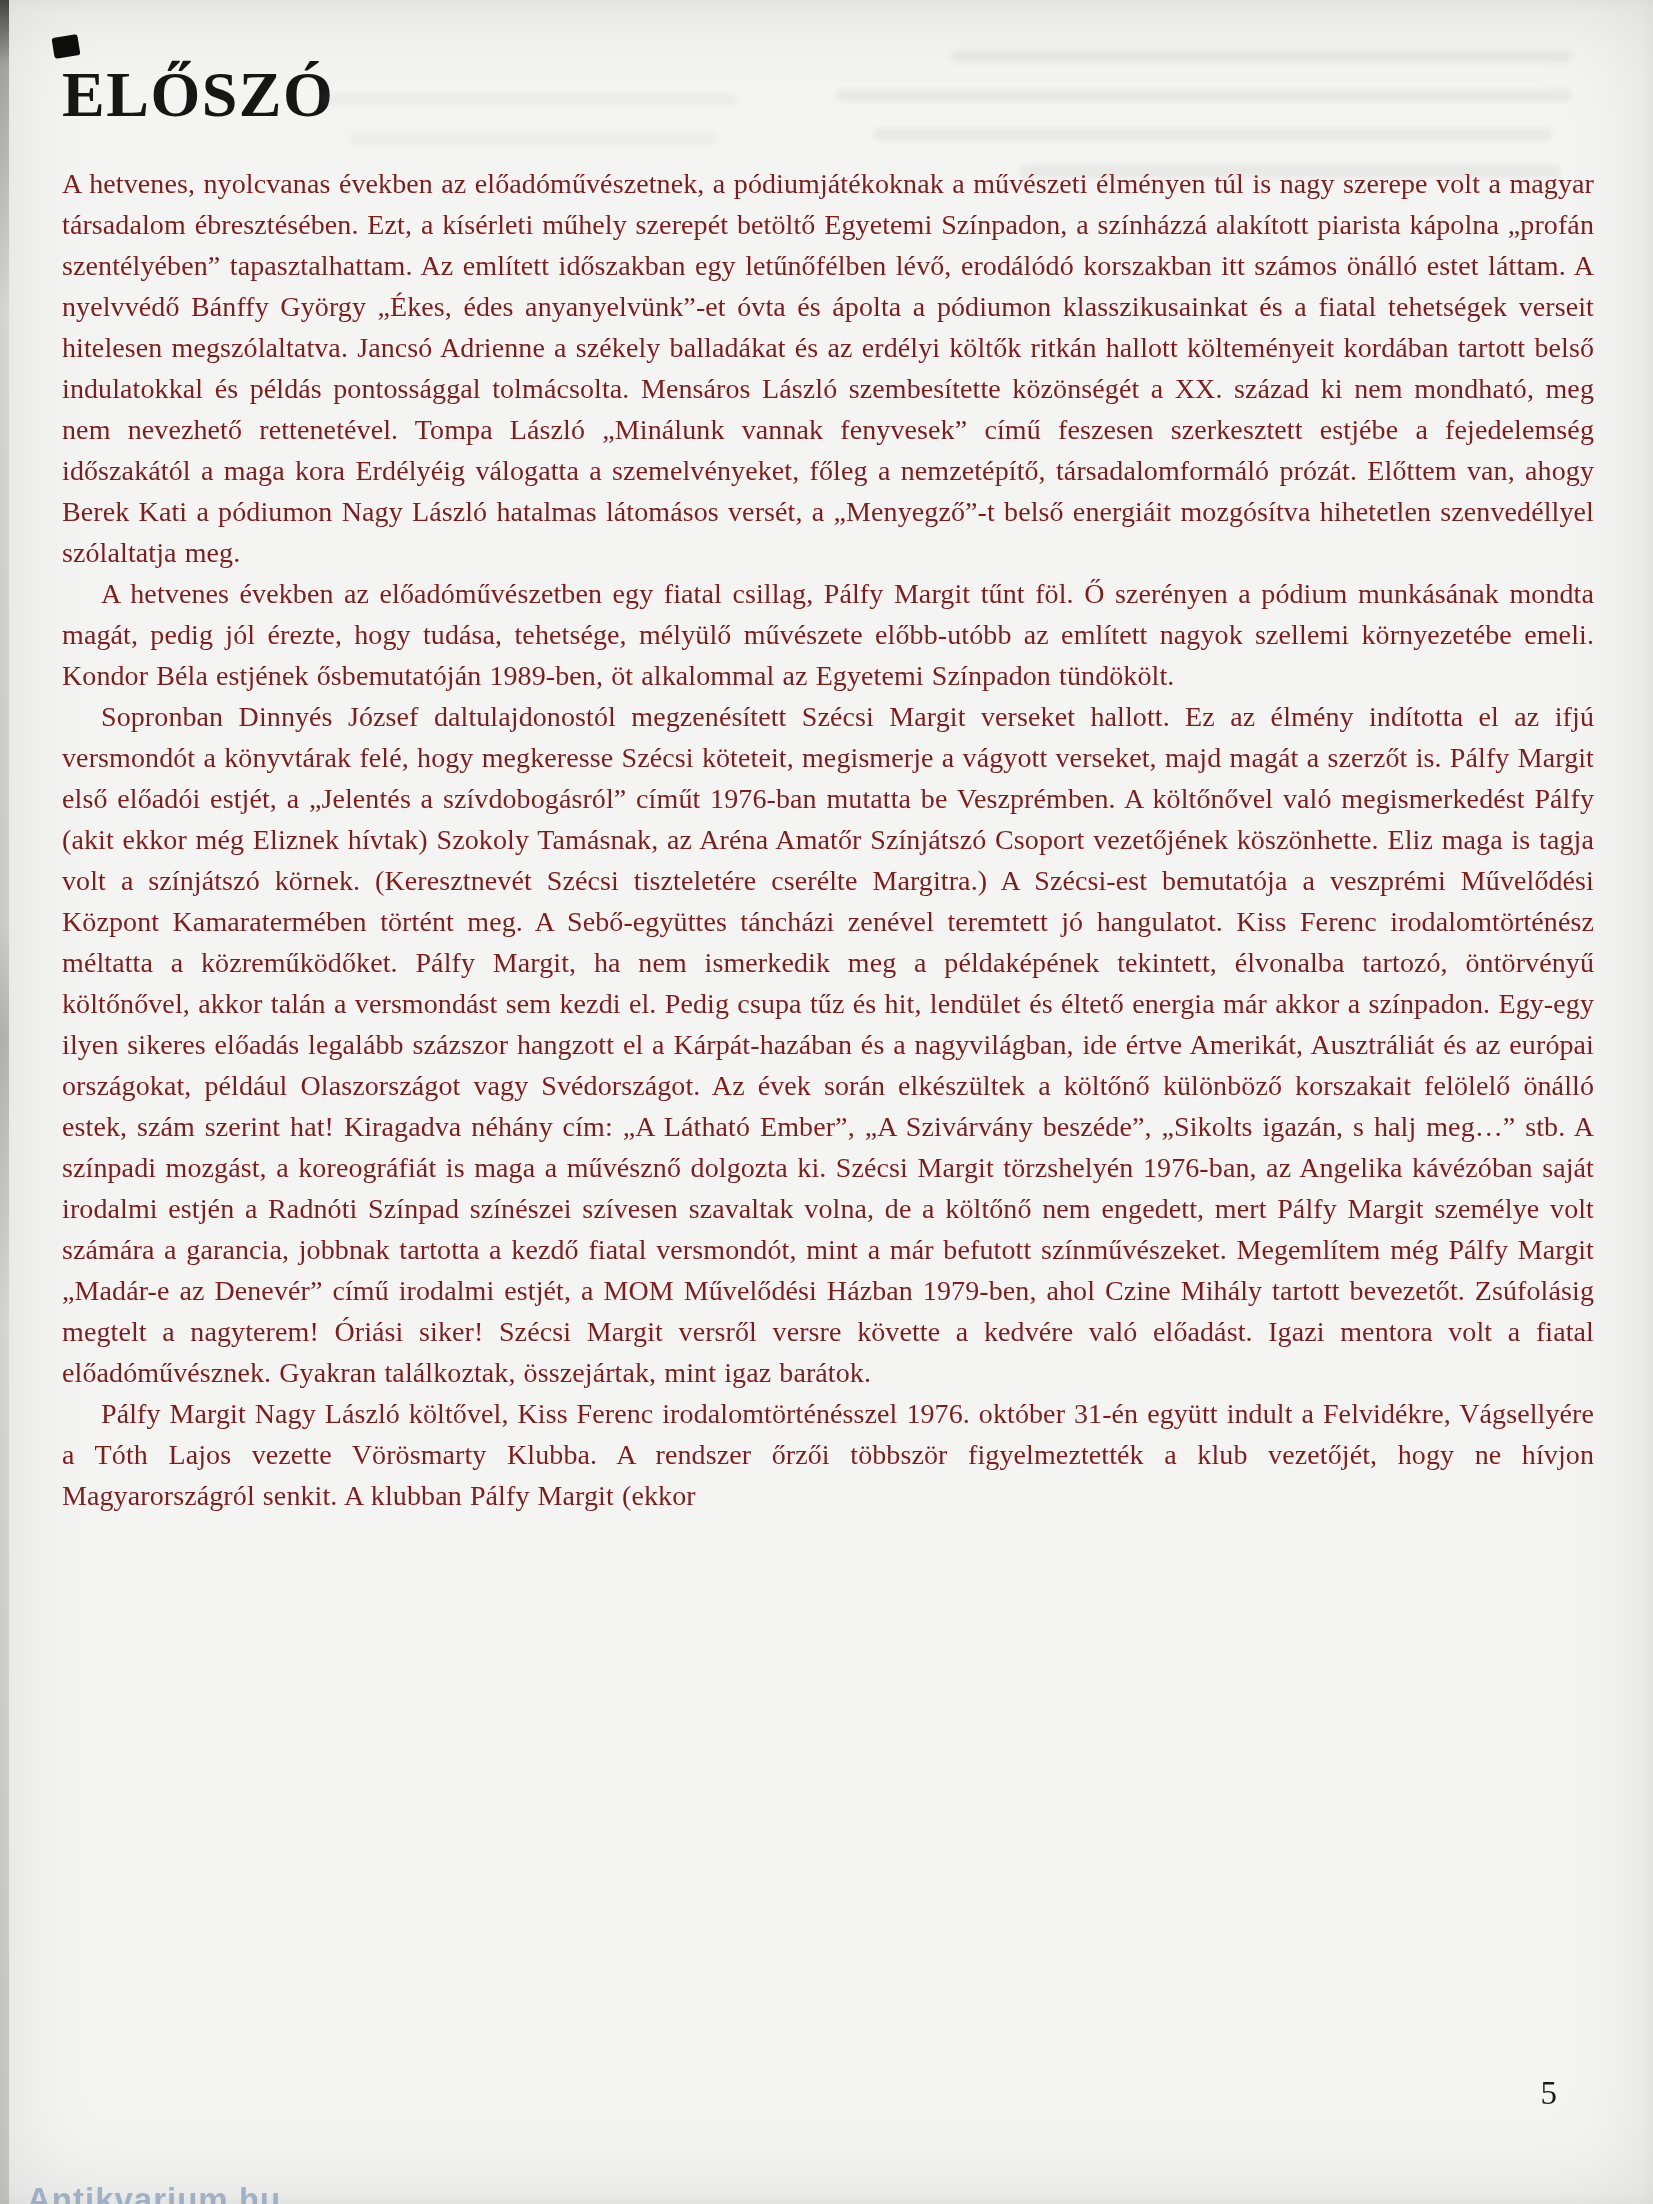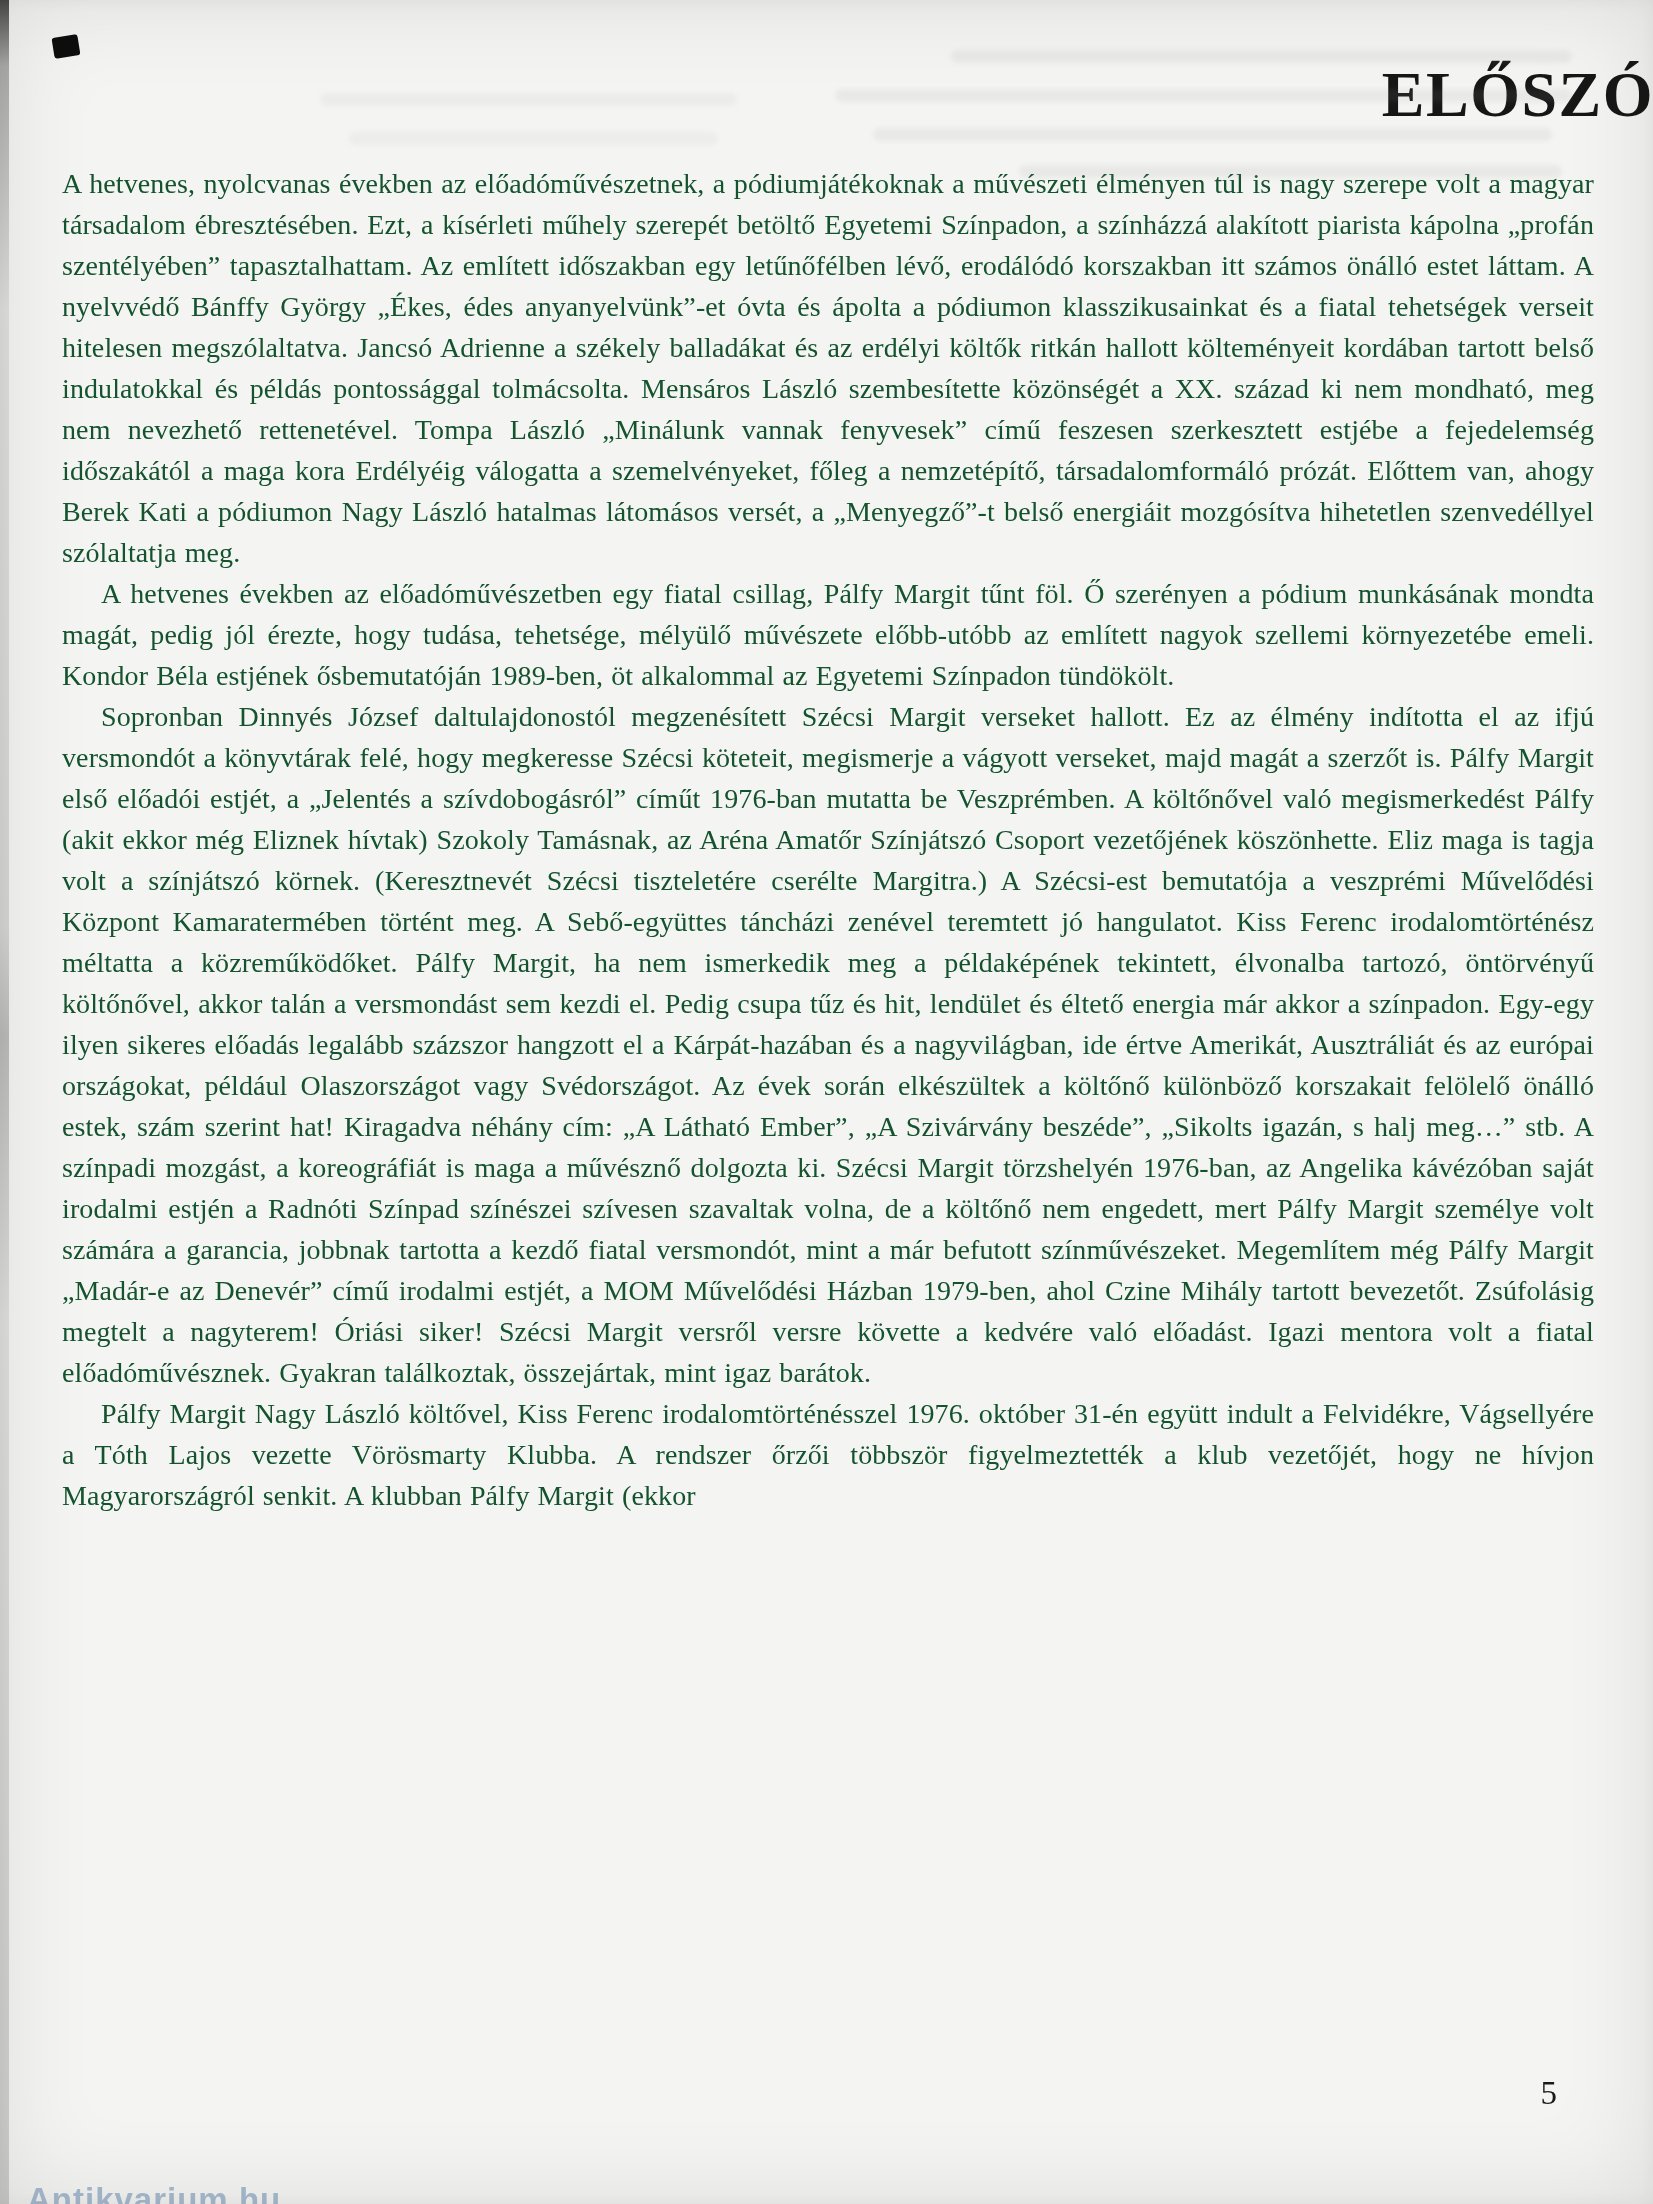--- a/index.html
+++ b/index.html
@@ -42,28 +42,27 @@
   .g4 { left: 1019px; top: 165px; width: 543px; }
   .g5 { left: 320px;  top: 93px;  width: 417px; opacity: 0.08; }
   .g6 { left: 349px;  top: 132px; width: 369px; opacity: 0.07; }
 
   
   .title {
     margin: 58px 0 0 62px;
     font-size: 64px; font-weight: 700;
     letter-spacing: 1.5px;
     color: #161616;
-    text-align: right;
   }
   .body-text {
     margin: 31px 60px 0 62px;
     text-align: justify;
     font-size: 28px;
     line-height: 41px;
-    color: #14532d;
+    color: #7f1d1d;
     letter-spacing: 0.1px;
     word-spacing: 1px;
   }
   .para { margin: 0; }
   .para.indent { text-indent: 39px; }
   .page-number {
     position: absolute; right: 97px; bottom: 93px;
     font-size: 33px; color: #1a1a1a;
   }
   .watermark {

